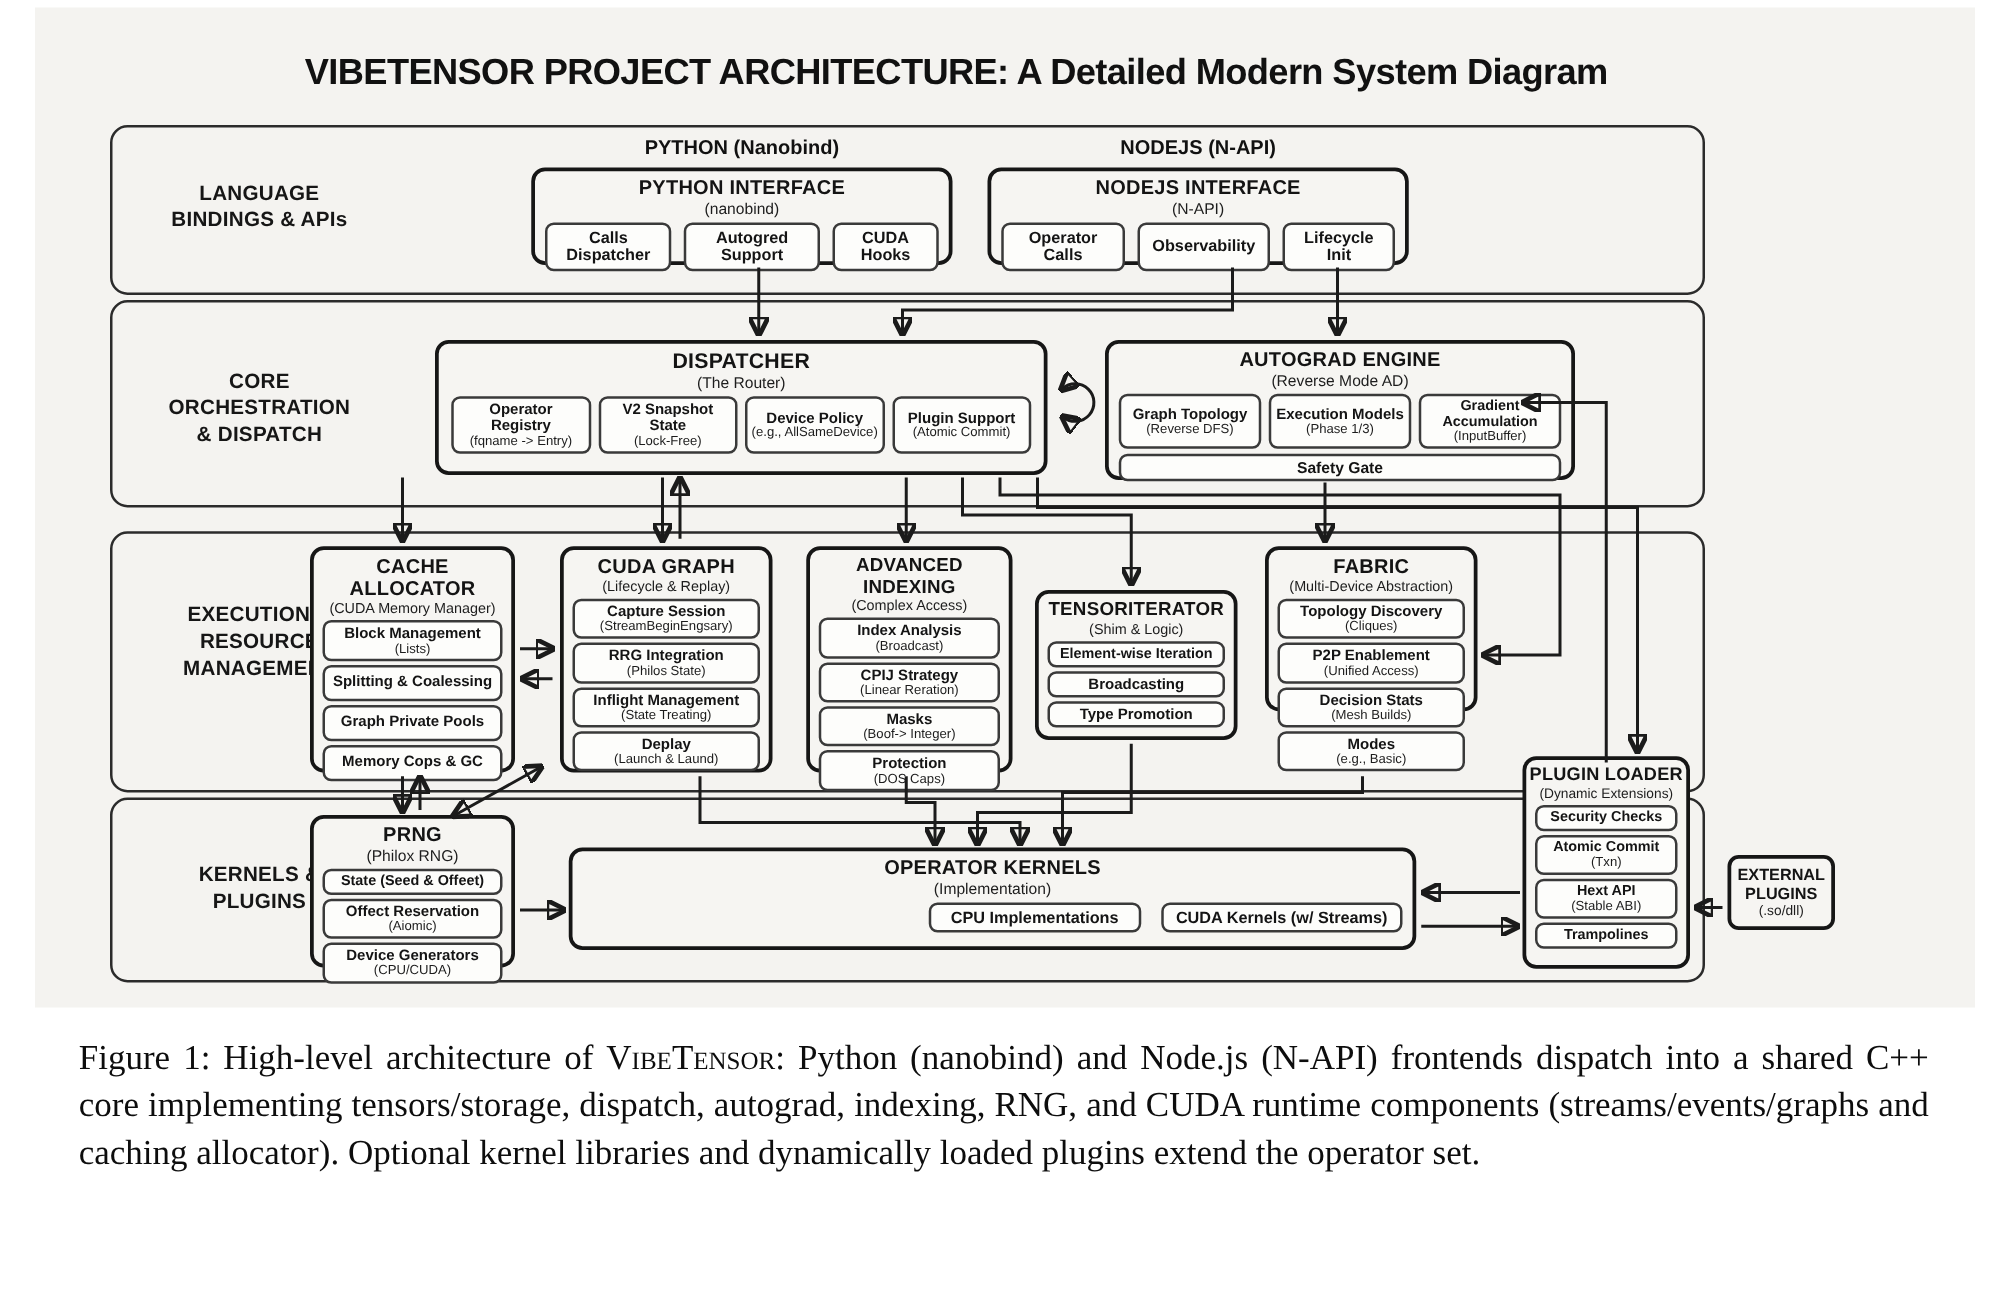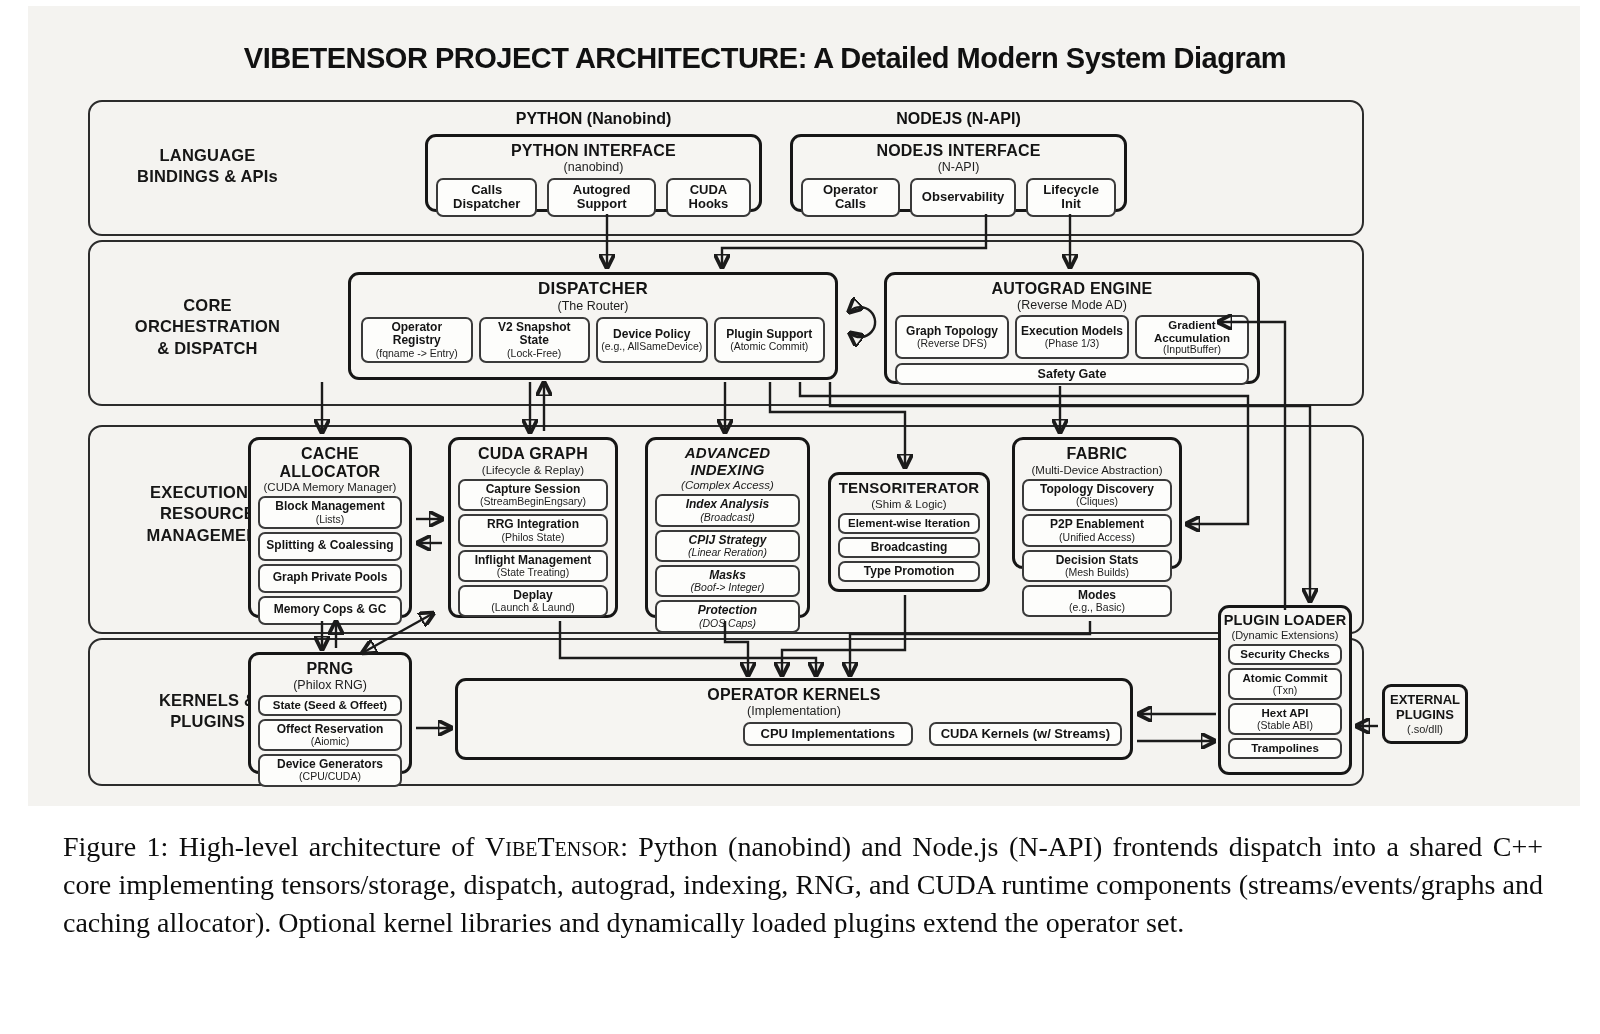--- a/index.html
+++ b/index.html
@@ -168,21 +168,21 @@
     <div class="chip">
       <div class="ct">Inflight Management</div>
       <div class="cs">(State Treating)</div>
     </div>
     <div class="chip">
       <div class="ct">Deplay</div>
       <div class="cs">(Launch &amp; Laund)</div>
     </div>
   </div>
 
-  <div class="bigbox vstack" style="left:645px;top:437px;width:165px;height:181px;font-style:italic;">
+  <div class="bigbox vstack" style="left:645px;top:437px;width:165px;height:181px;">
     <div class="btitle" style="font-size:15px;">ADVANCED INDEXING</div>
     <div class="bsub" style="font-size:11.5px;">(Complex Access)</div>
     <div class="chip">
       <div class="ct">Index Analysis</div>
       <div class="cs">(Broadcast)</div>
     </div>
     <div class="chip">
       <div class="ct">CPIJ Strategy</div>
       <div class="cs">(Linear Reration)</div>
     </div>

